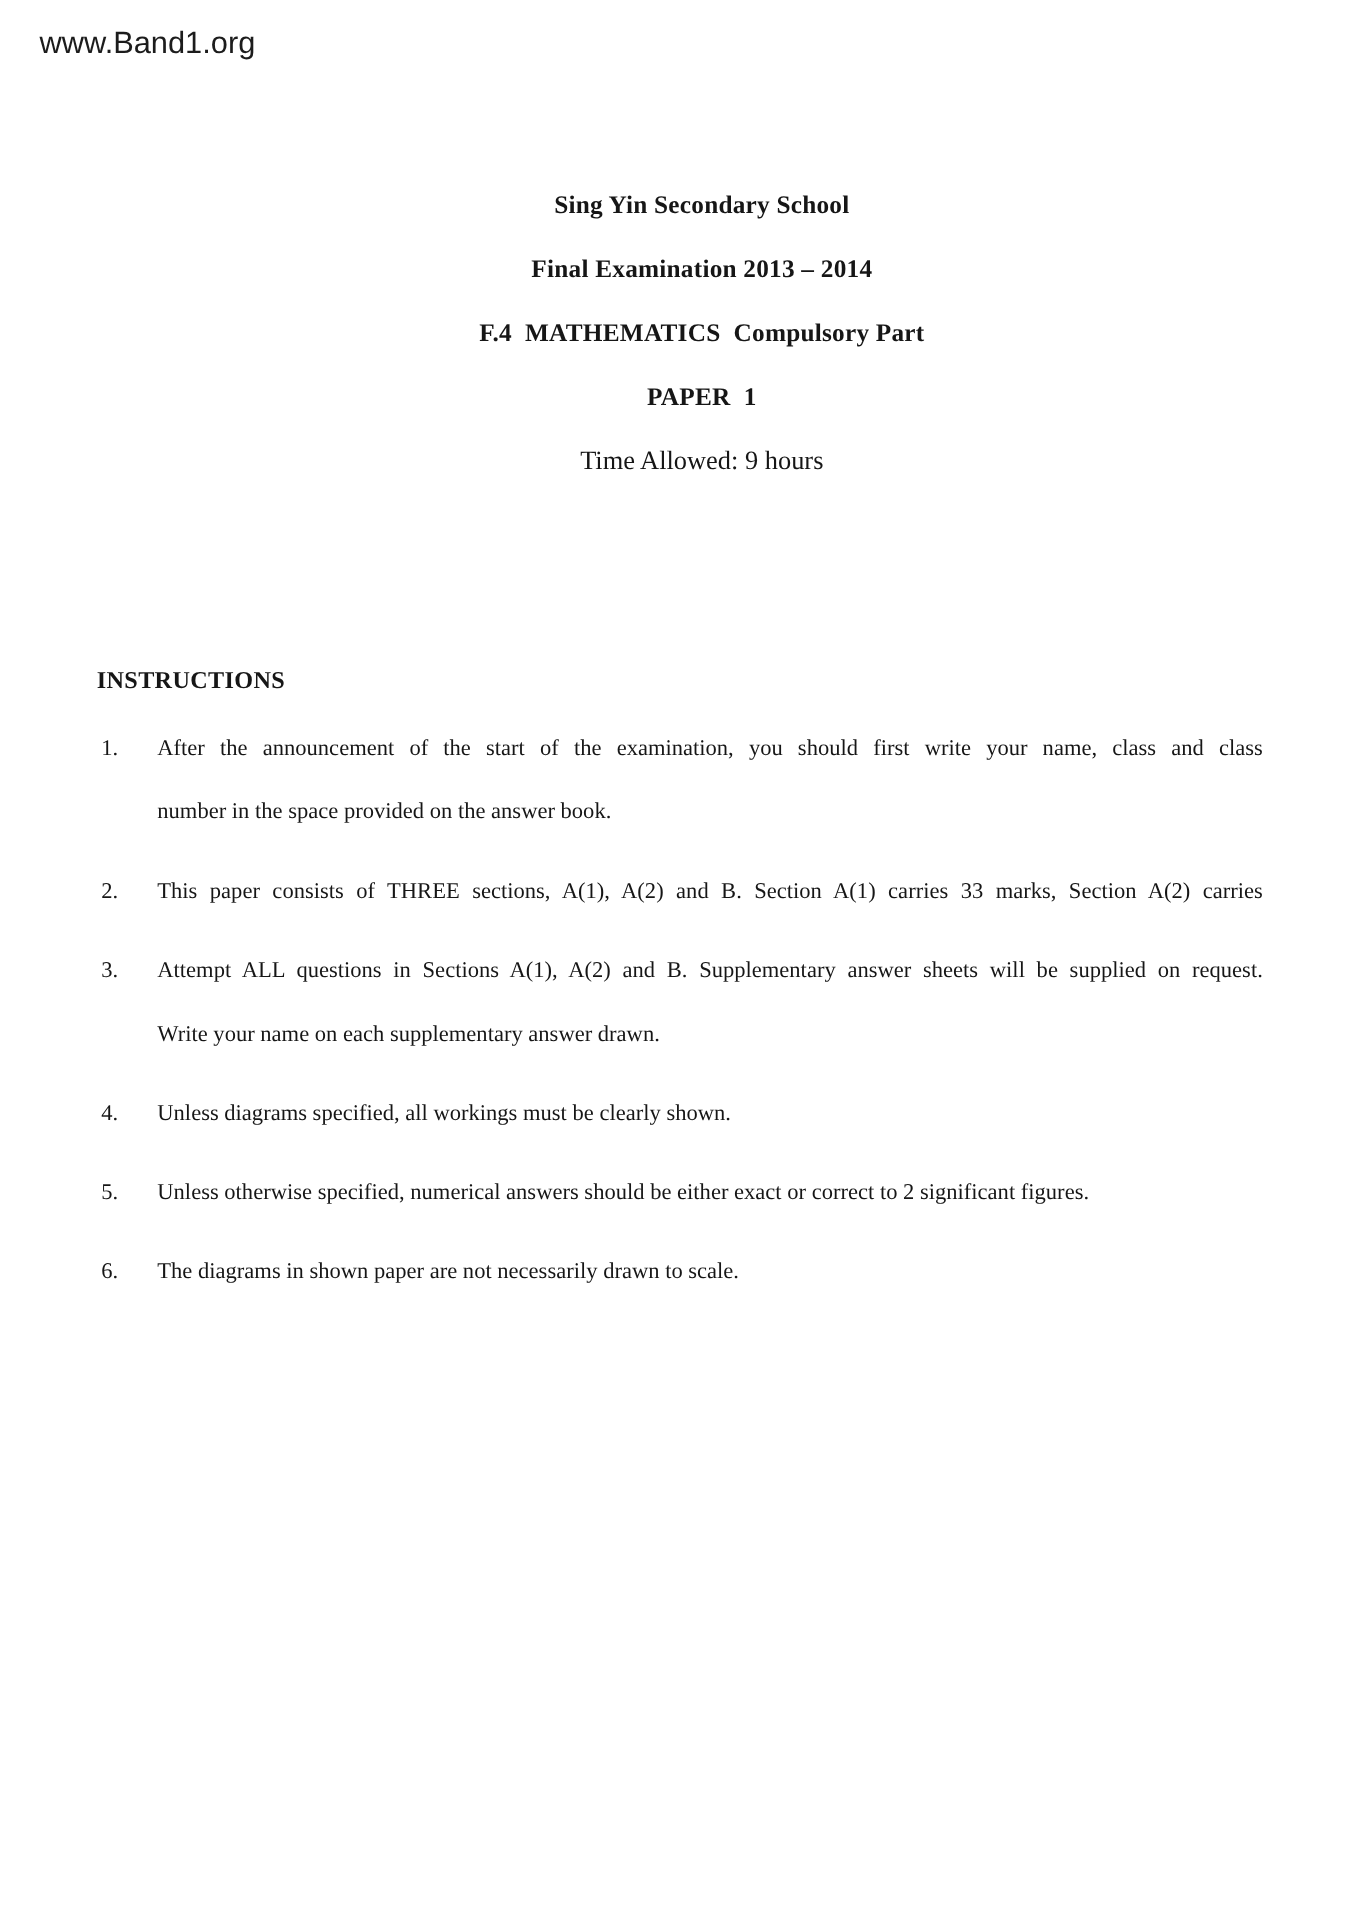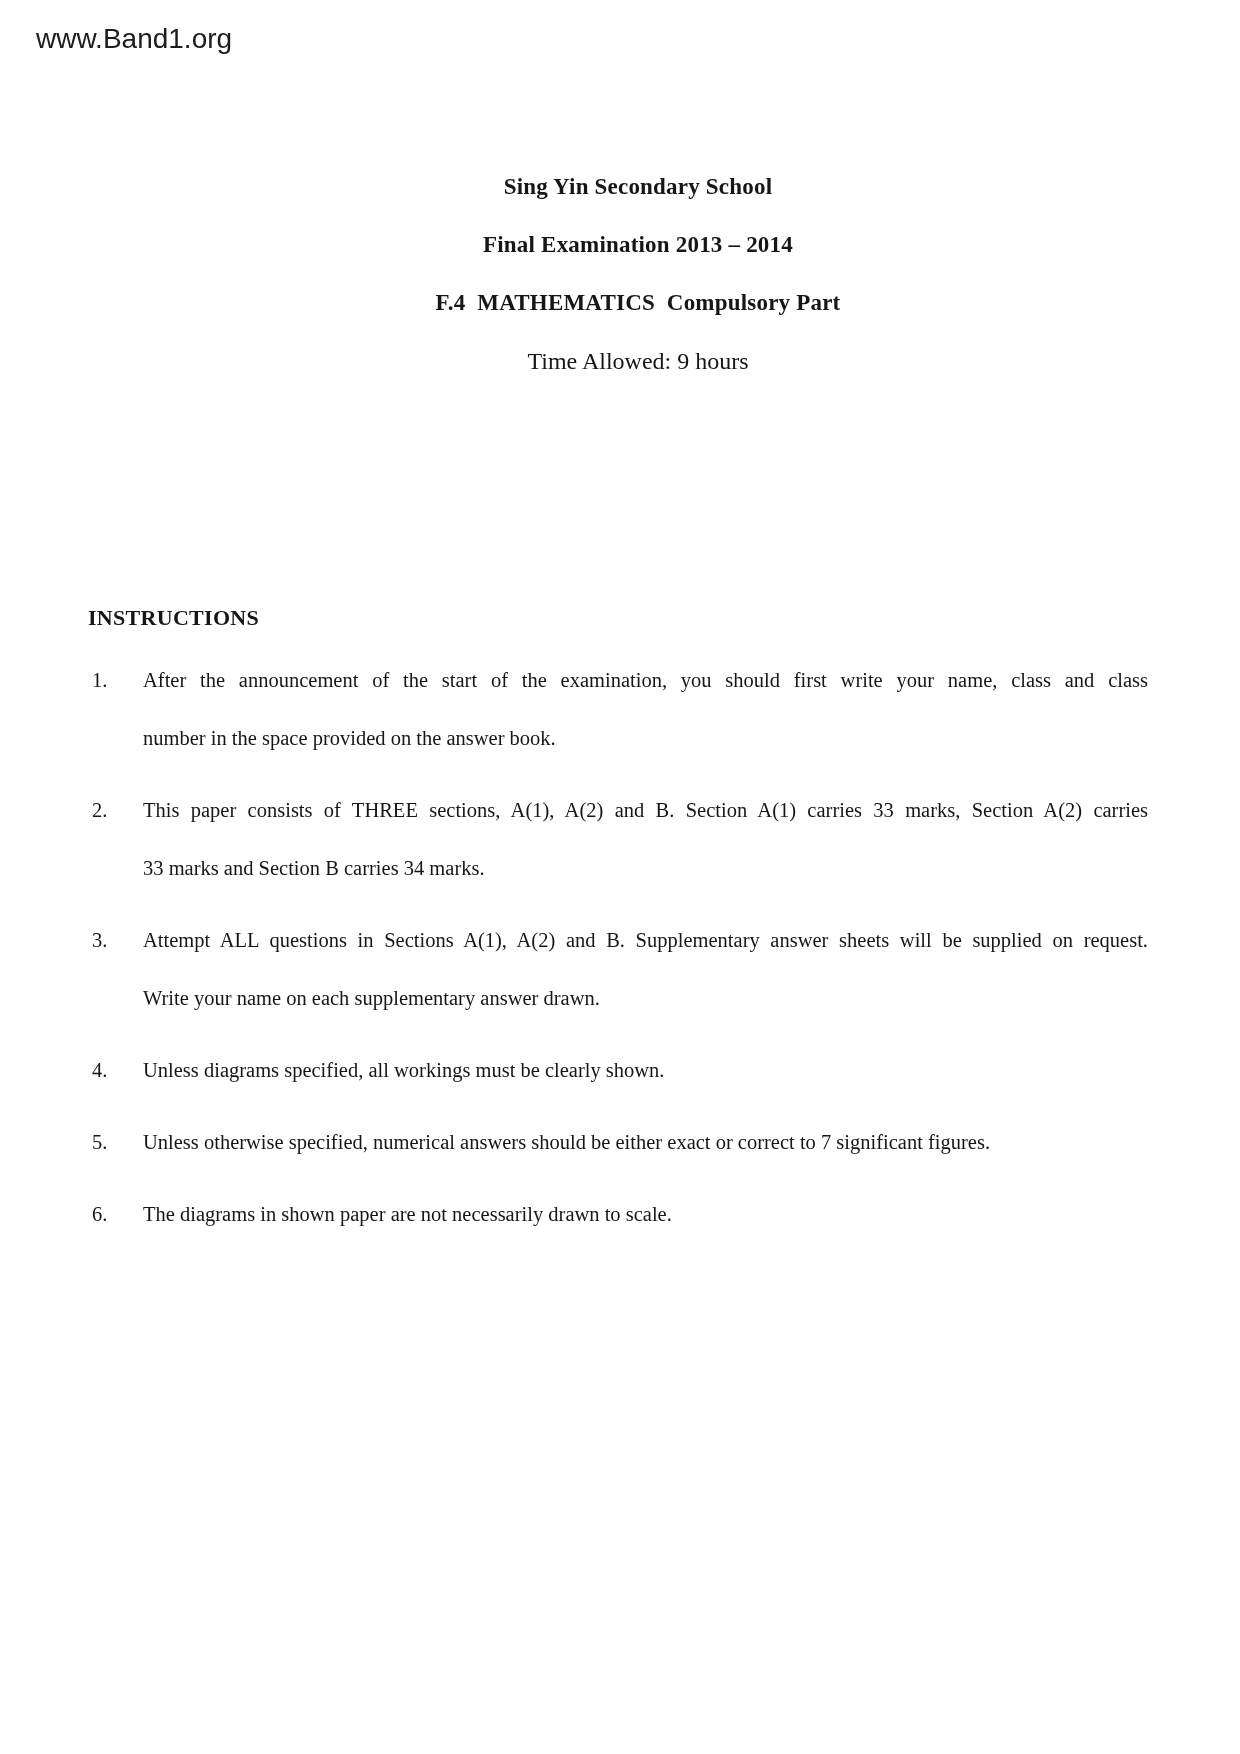--- a/index.html
+++ b/index.html
@@ -88,40 +88,40 @@
 <body>
 
 <div class="page">
 
   <div class="watermark">www.Band1.org</div>
 
   <div class="header">
     <div class="h-line">Sing Yin Secondary School</div>
     <div class="h-line">Final Examination 2013 – 2014</div>
     <div class="h-line">F.4  MATHEMATICS  Compulsory Part</div>
+    <div class="h-line">PAPER  1</div>
     <div class="h-line regular">Time Allowed: 9 hours</div>
   </div>
 
   <div class="instructions-heading">INSTRUCTIONS</div>
 
   <div class="instructions-list">
 
     <div class="item">
       <div class="num">1.</div>
       <div class="text">
         <div class="tline just">After the announcement of the start of the examination, you should first write your name, class and class</div>
         <div class="tline">number in the space provided on the answer book.</div>
       </div>
     </div>
 
     <div class="item">
       <div class="num">2.</div>
       <div class="text">
         <div class="tline just">This paper consists of THREE sections, A(1), A(2) and B.  Section A(1) carries 33 marks, Section A(2) carries</div>
-        <div class="tline">33 marks and Section B carries 34 marks.</div>
       </div>
     </div>
 
     <div class="item">
       <div class="num">3.</div>
       <div class="text">
         <div class="tline just">Attempt ALL questions in Sections A(1), A(2) and B.  Supplementary answer sheets will be supplied on request.</div>
         <div class="tline">Write your name on each supplementary answer drawn.</div>
       </div>
     </div>
@@ -129,21 +129,21 @@
     <div class="item">
       <div class="num">4.</div>
       <div class="text">
         <div class="tline">Unless diagrams specified, all workings must be clearly shown.</div>
       </div>
     </div>
 
     <div class="item">
       <div class="num">5.</div>
       <div class="text">
-        <div class="tline">Unless otherwise specified, numerical answers should be either exact or correct to 7 significant figures.</div>
+        <div class="tline">Unless otherwise specified, numerical answers should be either exact or correct to 2 significant figures.</div>
       </div>
     </div>
 
     <div class="item">
       <div class="num">6.</div>
       <div class="text">
         <div class="tline">The diagrams in shown paper are not necessarily drawn to scale.</div>
       </div>
     </div>
 

